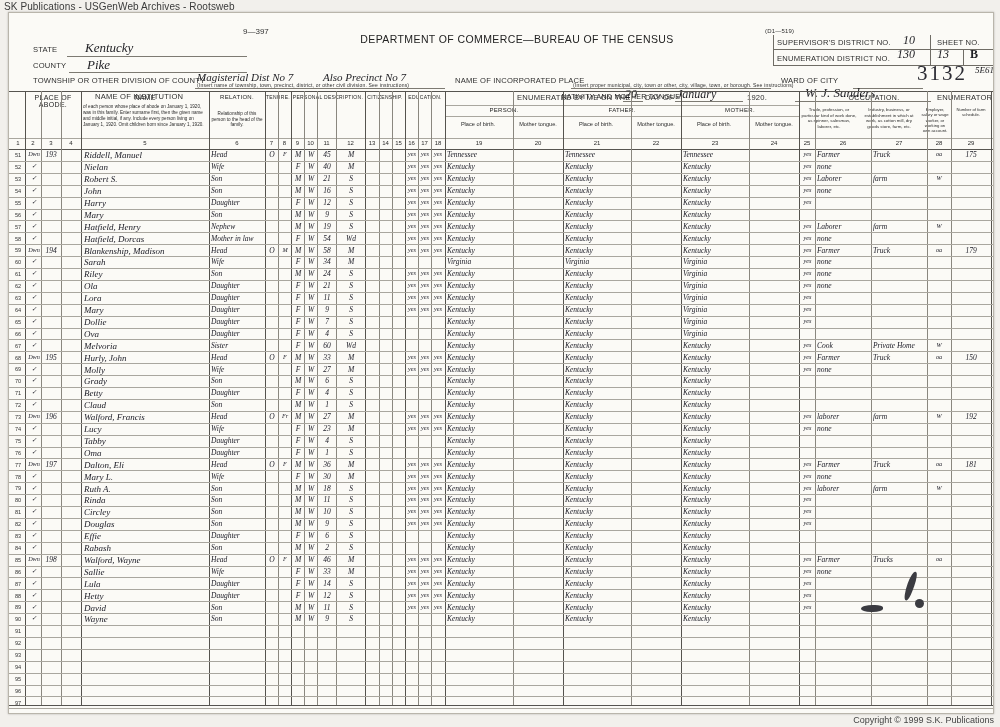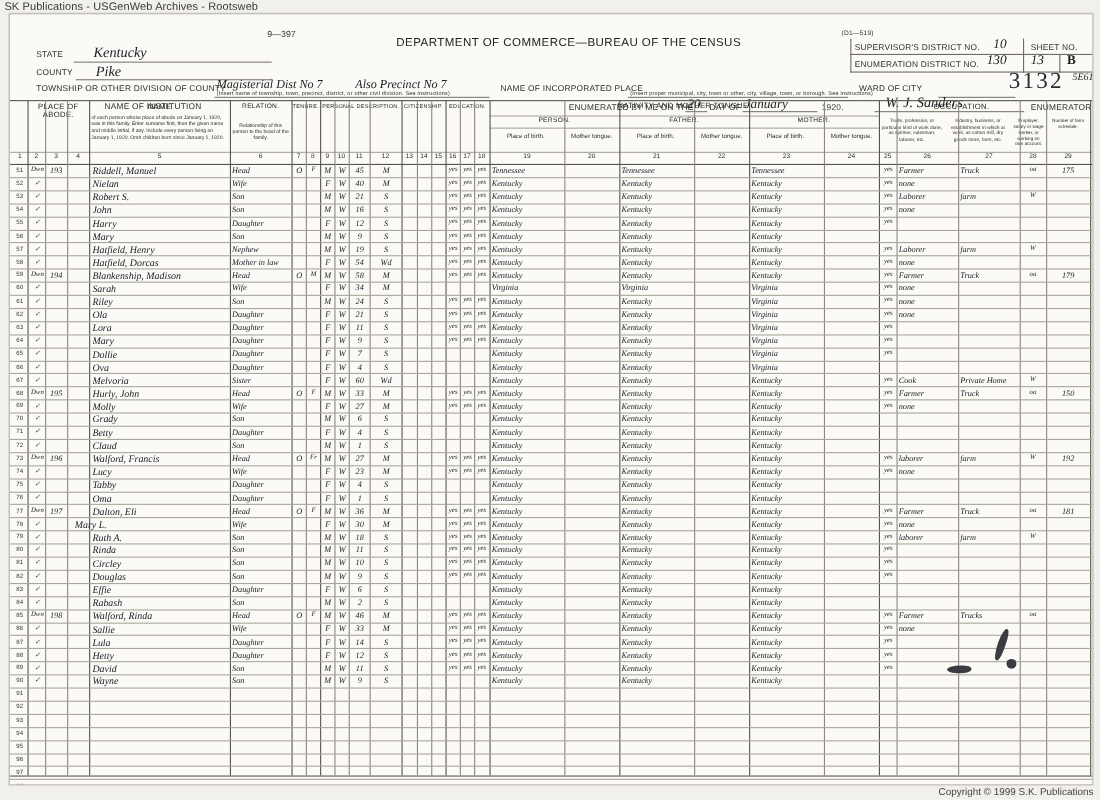--- a/index.html
+++ b/index.html
@@ -803,21 +803,21 @@
           <div class="cell sm" style="left:556px; top:368.7px; width:65px;">Kentucky</div>
           <div class="cell sm" style="left:674px; top:368.7px; width:65px;">Kentucky</div>
           <div class="cell sm" style="left:808px; top:368.7px; width:54px;">Farmer</div>
           <div class="cell sm" style="left:864px; top:368.7px; width:53px;">Truck</div>
           <div class="cell xs ctr" style="left:919px; top:368.7px; width:22px;">oa</div>
           <div class="cell sm ctr" style="left:944px; top:368.7px; width:36px;">181</div>
           <div class="cell xs ctr" style="left:423px; top:368.7px; width:12px;">yes</div>
           <div class="hline" style="top:391.2px;"></div>
           <div class="rownum" style="top:382.5px;">78</div>
           <div class="cell xs ctr" style="left:18px; top:380.6px; width:14px;">✓</div>
-          <div class="cell" style="left:59px; top:380.6px; width:124px;">Mary L.</div>
+          <div class="cell" style="left:75px; top:380.6px; width:124px;">Mary L.</div>
           <div class="cell sm" style="left:202px; top:380.6px; width:53px;">Wife</div>
           <div class="cell sm ctr" style="left:283px; top:380.6px; width:12px;">F</div>
           <div class="cell sm ctr" style="left:296px; top:380.6px; width:12px;">W</div>
           <div class="cell sm ctr" style="left:309px; top:380.6px; width:18px;">30</div>
           <div class="cell sm ctr" style="left:328px; top:380.6px; width:28px;">M</div>
           <div class="cell xs ctr" style="left:397px; top:380.6px; width:12px;">yes</div>
           <div class="cell xs ctr" style="left:410px; top:380.6px; width:12px;">yes</div>
           <div class="cell xs ctr" style="left:791px; top:380.6px; width:15px;">yes</div>
           <div class="cell sm" style="left:438px; top:380.6px; width:65px;">Kentucky</div>
           <div class="cell sm" style="left:556px; top:380.6px; width:65px;">Kentucky</div>
@@ -912,21 +912,21 @@
           <div class="cell sm ctr" style="left:296px; top:452.0px; width:12px;">W</div>
           <div class="cell sm ctr" style="left:309px; top:452.0px; width:18px;">2</div>
           <div class="cell sm ctr" style="left:328px; top:452.0px; width:28px;">S</div>
           <div class="cell sm" style="left:438px; top:452.0px; width:65px;">Kentucky</div>
           <div class="cell sm" style="left:556px; top:452.0px; width:65px;">Kentucky</div>
           <div class="cell sm" style="left:674px; top:452.0px; width:65px;">Kentucky</div>
           <div class="hline" style="top:474.5px;"></div>
           <div class="rownum" style="top:465.8px;">85</div>
           <div class="cell xs ctr" style="left:18px; top:463.9px; width:14px;">Dwn</div>
           <div class="cell sm ctr" style="left:33px; top:463.9px; width:18px;">198</div>
-          <div class="cell" style="left:75px; top:463.9px; width:124px;">Walford, Rinda</div>
+          <div class="cell" style="left:75px; top:463.9px; width:124px;">Walford, Wayne</div>
           <div class="cell sm" style="left:202px; top:463.9px; width:53px;">Head</div>
           <div class="cell sm ctr" style="left:257px; top:463.9px; width:12px;">O</div>
           <div class="cell xs ctr" style="left:270px; top:463.9px; width:12px;">F</div>
           <div class="cell sm ctr" style="left:283px; top:463.9px; width:12px;">M</div>
           <div class="cell sm ctr" style="left:296px; top:463.9px; width:12px;">W</div>
           <div class="cell sm ctr" style="left:309px; top:463.9px; width:18px;">46</div>
           <div class="cell sm ctr" style="left:328px; top:463.9px; width:28px;">M</div>
           <div class="cell xs ctr" style="left:397px; top:463.9px; width:12px;">yes</div>
           <div class="cell xs ctr" style="left:410px; top:463.9px; width:12px;">yes</div>
           <div class="cell xs ctr" style="left:791px; top:463.9px; width:15px;">yes</div>

